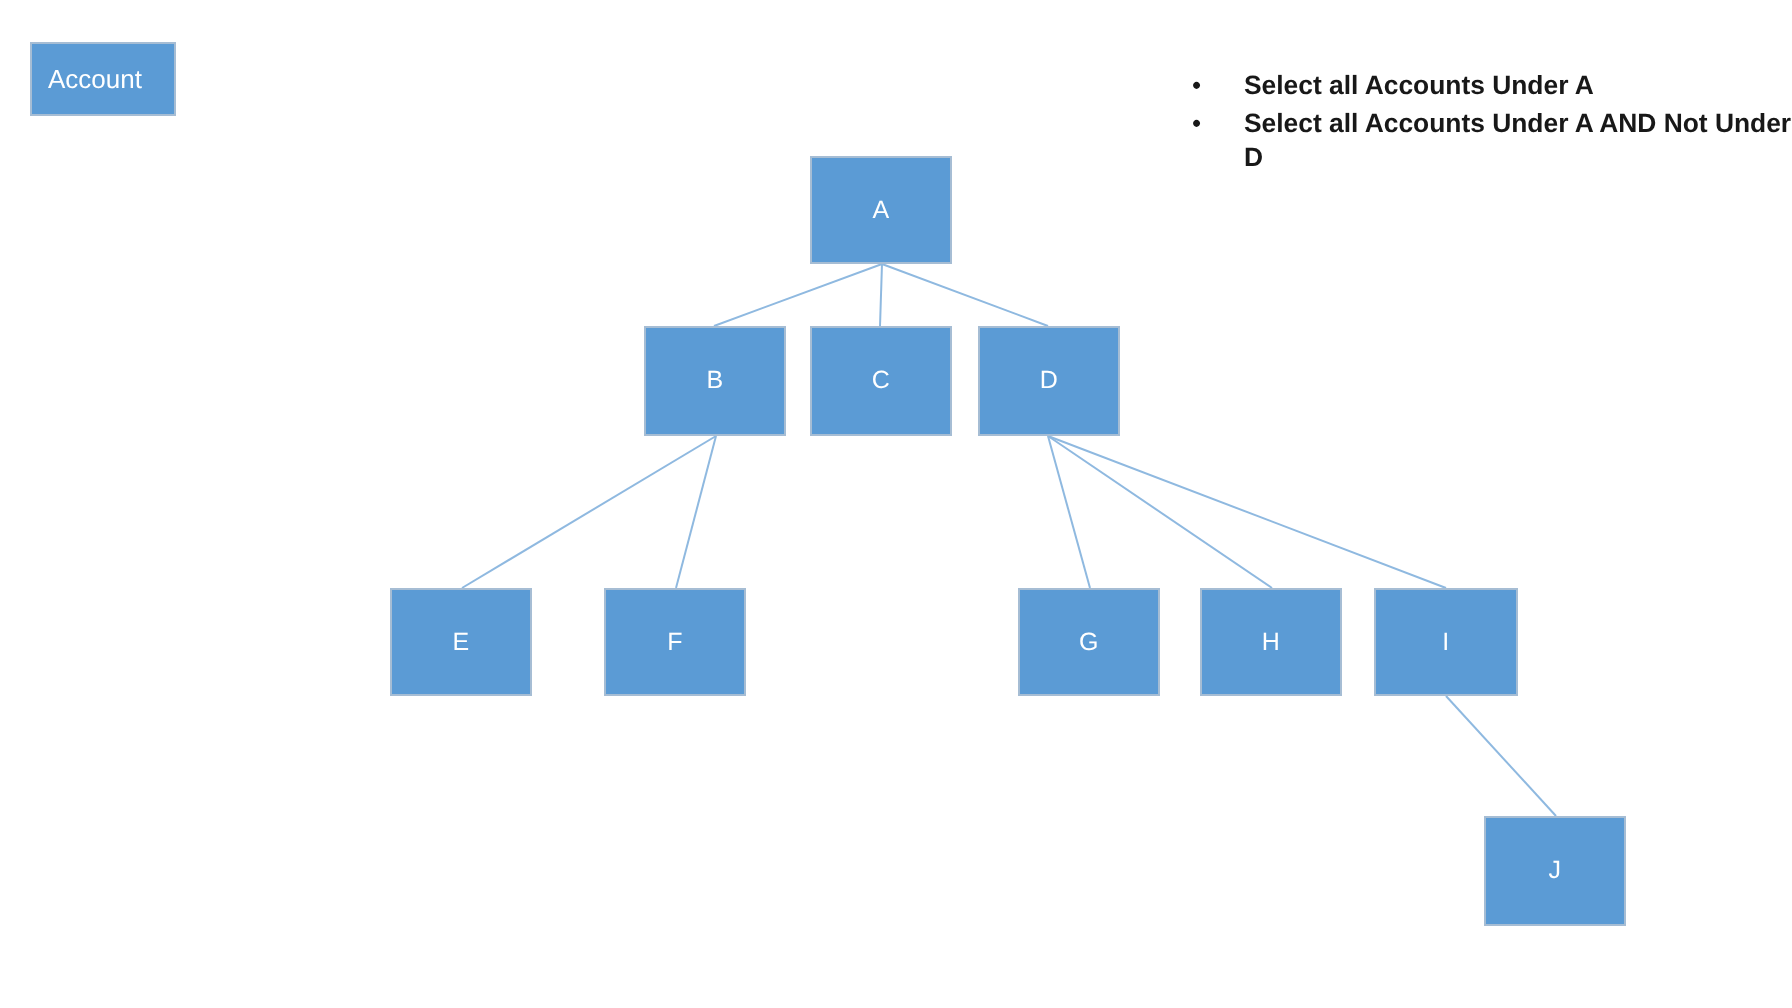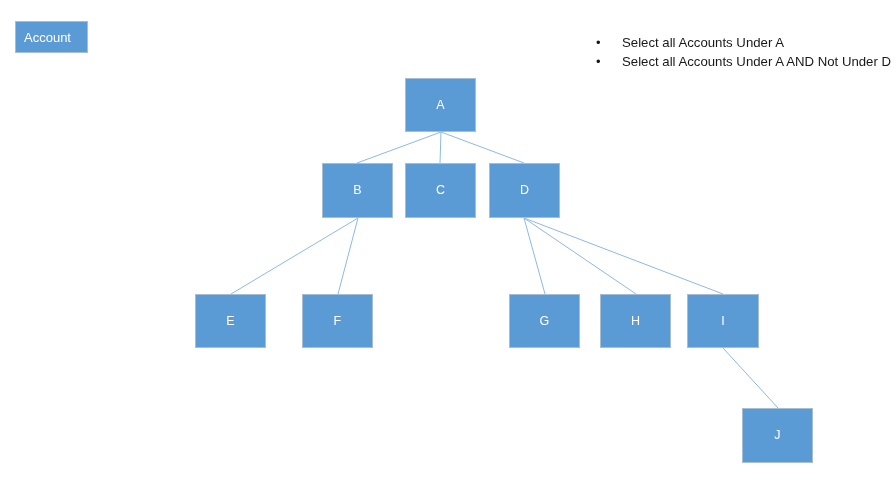--- a/index.html
+++ b/index.html
@@ -84,40 +84,41 @@
     flex: 0 0 26px;
     text-align: left;
     font-size: 13px;
     line-height: 17.5px;
     color: #181818;
   }
 
   .bullet-text {
     flex: 1 1 auto;
     white-space: normal;
+    font-weight: bold;
   }
 </style>
 </head>
 <body>
 
 <div id="canvas">
 
   <svg id="edges" viewBox="0 0 896 504" xmlns="http://www.w3.org/2000/svg">
       <line x1="441" y1="132" x2="357" y2="163" stroke="#8FB9E0" stroke-width="1"></line>
       <line x1="441" y1="132" x2="440" y2="163" stroke="#8FB9E0" stroke-width="1"></line>
       <line x1="441" y1="132" x2="524" y2="163" stroke="#8FB9E0" stroke-width="1"></line>
       <line x1="358" y1="218" x2="231" y2="294" stroke="#8FB9E0" stroke-width="1"></line>
       <line x1="358" y1="218" x2="338" y2="294" stroke="#8FB9E0" stroke-width="1"></line>
       <line x1="524" y1="218" x2="545" y2="294" stroke="#8FB9E0" stroke-width="1"></line>
       <line x1="524" y1="218" x2="636" y2="294" stroke="#8FB9E0" stroke-width="1"></line>
       <line x1="524" y1="218" x2="723" y2="294" stroke="#8FB9E0" stroke-width="1"></line>
       <line x1="723" y1="348" x2="778" y2="408" stroke="#8FB9E0" stroke-width="1"></line>
     </svg>
 
-  <div class="legend-box" style="left: 15px; top: 21px; width: 73px; height: 32px; background: rgb(91, 155, 213); border-color: rgb(166, 189, 212); color: rgb(255, 255, 255);">
+  <div class="legend-box" style="left: 15px; top: 21px; width: 73px; height: 37px; background: rgb(91, 155, 213); border-color: rgb(166, 189, 212); color: rgb(255, 255, 255);">
     <span>Account</span>
   </div>
 
   <div id="nodes">
       <div class="node" style="left: 405px; top: 78px; width: 71px; height: 54px; background: rgb(91, 155, 213); border-color: rgb(166, 189, 212); color: rgb(255, 255, 255);">
         <span>A</span>
       </div>
       <div class="node" style="left: 322px; top: 163px; width: 71px; height: 55px; background: rgb(91, 155, 213); border-color: rgb(166, 189, 212); color: rgb(255, 255, 255);">
         <span>B</span>
       </div>

